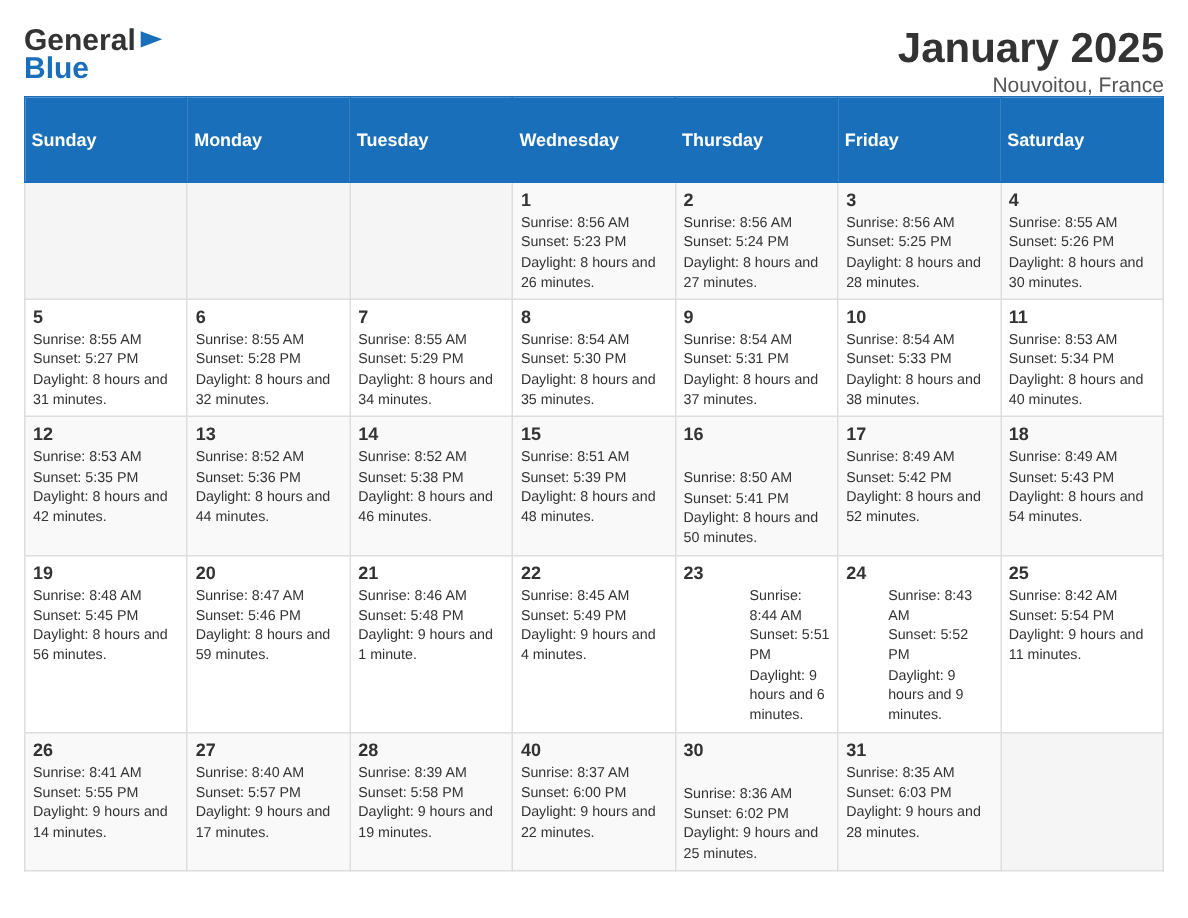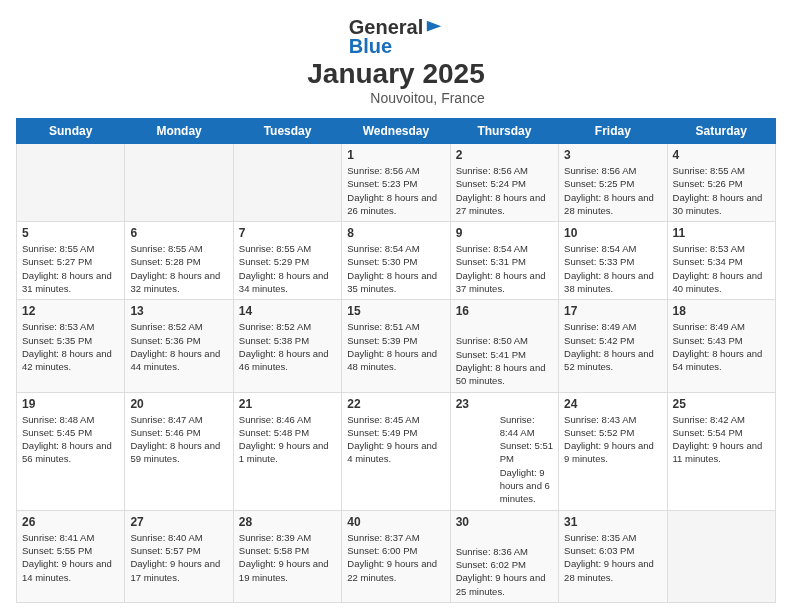--- a/index.html
+++ b/index.html
@@ -6,23 +6,21 @@
     body {
       font-family: Arial, sans-serif;
       background: #fff;
       width: 792px;
       min-height: 612px;
       padding: 16px;
     }
     .header {
       display: flex;
       justify-content: space-between;
-      align-items: center;
-      margin-bottom: 12px;
-      flex-direction: column;
+      align-items: flex-start;
     }
     .logo {
       display: flex;
       flex-direction: column;
       align-items: flex-start;
     }
     .logo-text {
       display: flex;
       align-items: center;
       font-size: 20px;
@@ -48,22 +46,22 @@
     .calendar {
       width: 100%;
       border-collapse: collapse;
       border: 1px solid #ccc;
     }
     .calendar th {
       background: #1a6fbb;
       color: #fff;
       font-size: 12px;
       font-weight: bold;
-      padding: 5px 4px;
-      text-align: center;
+      padding: 21px 4px;
+      text-align: left;
       border: 1px solid #1a6fbb;
     }
     .calendar td {
       vertical-align: top;
       padding: 4px 5px;
       font-size: 10px;
       color: #333;
       border: 1px solid #ddd;
       width: calc(100% / 7);
       background: #fff;
@@ -263,21 +261,21 @@
 Daylight: 9 hours and 4 minutes.</div>
         </td>
         <td>
           <span class="day-number">23</span>
           <div class="day-info" style="white-space: pre-line; margin-left: 44px;">Sunrise: 8:44 AM
 Sunset: 5:51 PM
 Daylight: 9 hours and 6 minutes.</div>
         </td>
         <td>
           <span class="day-number">24</span>
-          <div class="day-info" style="white-space: pre-line;">Sunrise: 8:43 AM
+          <div class="day-info" style="white-space: pre-line; margin-left: 28px;">Sunrise: 8:43 AM
 Sunset: 5:52 PM
 Daylight: 9 hours and 9 minutes.</div>
         </td>
         <td>
           <span class="day-number">25</span>
           <div class="day-info" style="white-space: pre-line;">Sunrise: 8:42 AM
 Sunset: 5:54 PM
 Daylight: 9 hours and 11 minutes.</div>
         </td>
       </tr>

